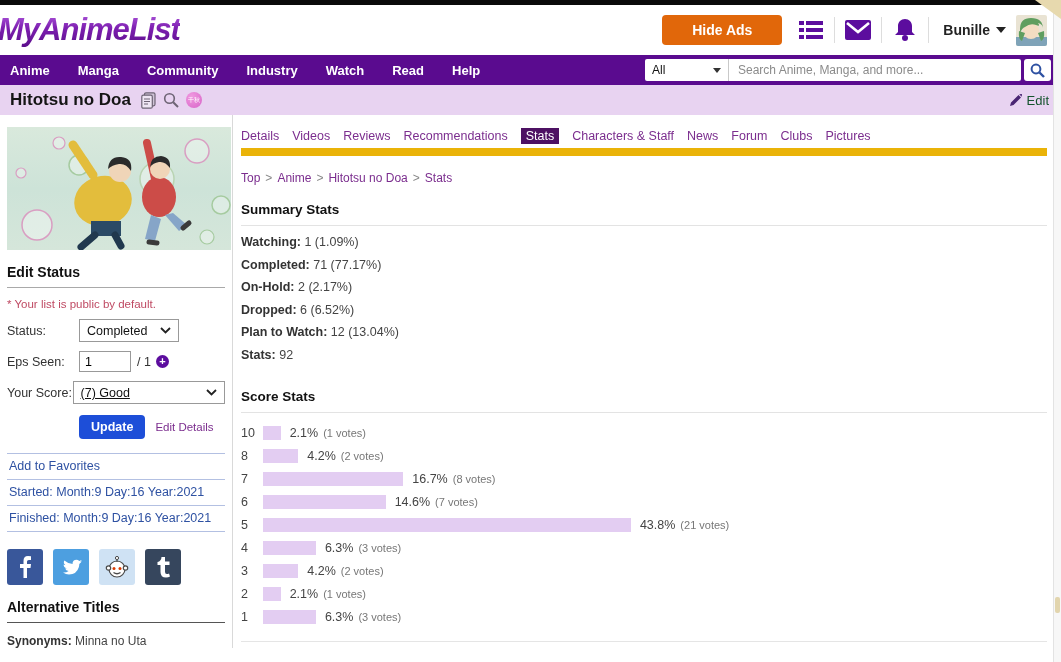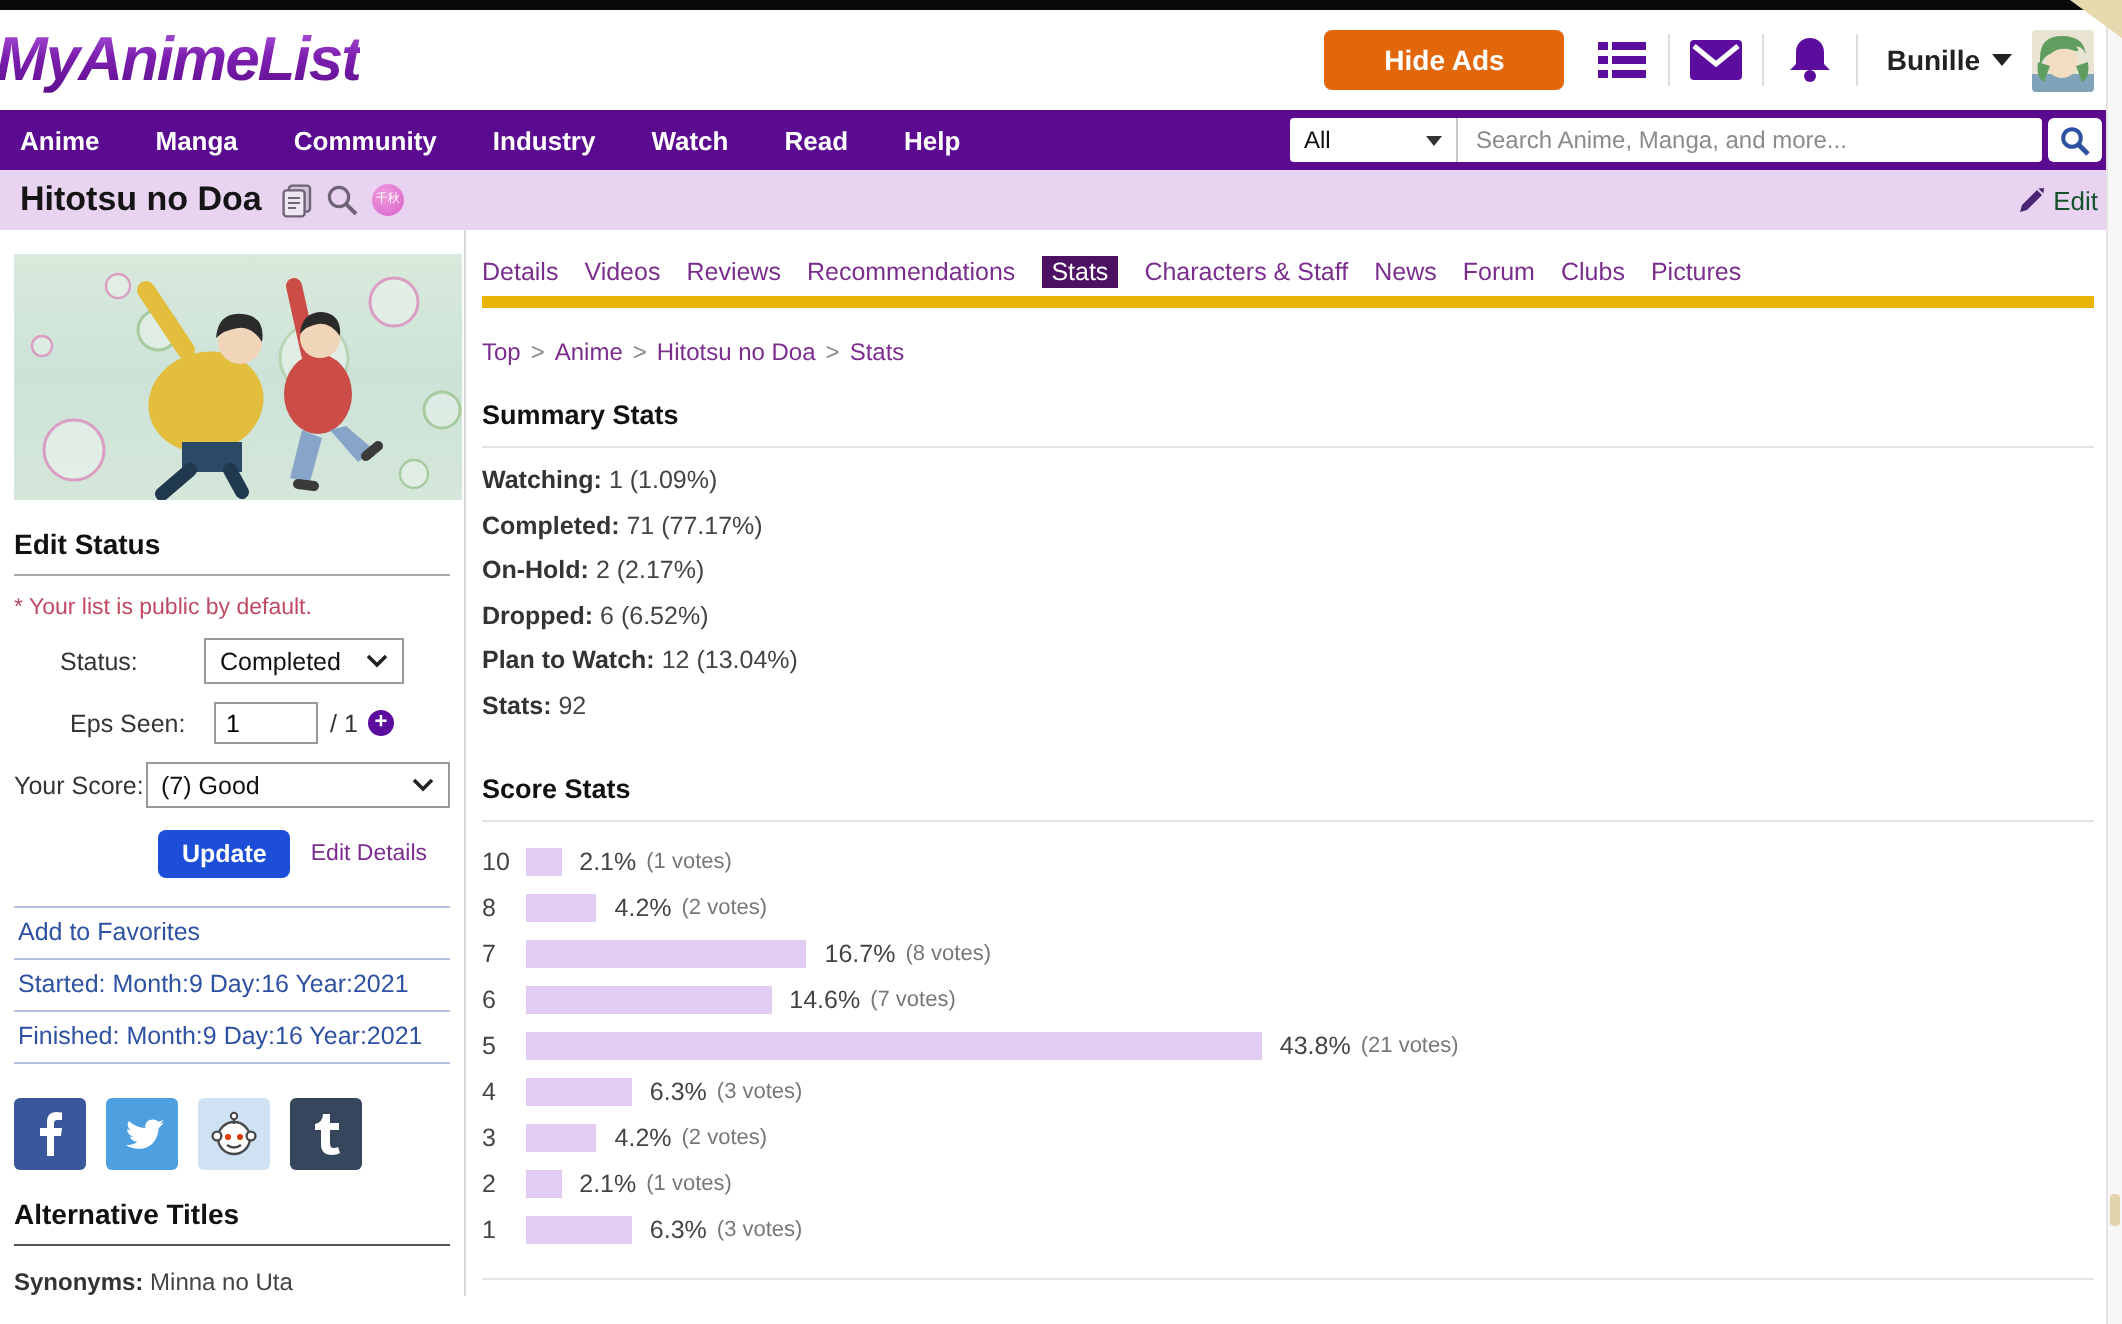--- a/index.html
+++ b/index.html
@@ -59,26 +59,26 @@
   .content { display:flex; }
   .sidebar { width:233px; min-width:233px; border-right:1px solid #d9d9d9; padding:12px 7px 0 7px; }
   .main { flex:1; padding:13px 14px 0 8px; }
 
   
   .cover { width:224px; height:123px; display:block; cursor:pointer; }
   .side-head { font-size:14px; font-weight:bold; color:#111; margin-top:14px;
                padding-bottom:7px; border-bottom:1px solid #a9a9a9; }
   .alt-head { border-bottom:1px solid #555; }
   .note { color:#bf4a63; font-size:11.5px; margin:10px 0 2px; }
-  .form-row { display:flex; align-items:center; margin-top:9px; font-size:12.5px; color:#333;justify-content:center; }
+  .form-row { display:flex; align-items:center; margin-top:9px; font-size:12.5px; color:#333; }
   .form-row label { width:72px; }
   .fake-select { border:1px solid #999; height:23px; background:#fff; display:flex; align-items:center;
                  justify-content:space-between; padding:0 7px; font-size:12.5px; color:#111; cursor:pointer; }
   .status-select { width:100px; }
-  .score-select { width:166px; }
+  .score-select { width:166px;text-decoration:underline; }
   .eps-input { width:52px; height:21px; border:1px solid #999; font-size:12.5px; padding:0 5px;
                font-family:"Liberation Sans",sans-serif; }
   .eps-total { margin-left:6px; margin-right:5px; }
   .plus-icon { width:13px; height:13px; border-radius:50%; background:#5c0d9e; color:#fff;
                font-size:11px; font-weight:bold; line-height:12px; text-align:center; cursor:pointer; }
   .update-row { display:flex; align-items:center; gap:10px; margin:11px 0 14px 72px; }
   .update-btn { background:#1d4ed8; color:#fff; font-weight:bold; font-size:12.5px; border:none;
                 border-radius:4px; padding:5px 12px; cursor:pointer; font-family:"Liberation Sans",sans-serif; }
   .edit-details { color:#7b2d8e; font-size:11.5px; text-decoration:none; }
   .side-links { border-top:1px solid #b3c0e2; }
@@ -86,21 +86,21 @@
                padding:5px 0 6px 2px; border-bottom:1px solid #b3c0e2; }
   .social-row { display:flex; gap:10px; margin:17px 0 8px; }
   .social { width:36px; height:36px; border-radius:3px; display:flex; align-items:center;
             justify-content:center; cursor:pointer; }
   .fb { background:#39579a; } .tw { background:#4d9fe0; } .rd { background:#cfe2f4; } .tb { background:#36465d; }
   .alt-row { font-size:12px; color:#444; margin-top:11px; }
   .alt-row b { color:#333; }
 
   
   .tabs { display:flex; align-items:center; gap:13px; font-size:12.5px;
-          border-bottom:6px solid #eab308; padding-bottom:4px; }
+          border-bottom:8px solid #eab308; padding-bottom:4px; }
   .tab { color:#7b2d8e; text-decoration:none; white-space:nowrap; }
   .tab.active { background:#4d1163; color:#fff; padding:1px 5px; }
   .breadcrumb { font-size:12px; color:#888; margin-top:15px; }
   .crumb { color:#7b2d8e; text-decoration:none; }
   .crumb-sep { margin:0 5px; color:#888; }
   .section-head { font-size:13.5px; font-weight:bold; color:#111; margin-top:17px;
                   padding-bottom:8px; border-bottom:1px solid #e3e3e3; }
   .summary-rows { margin-top:4px; }
   .summary-row { font-size:12.5px; color:#444; margin-top:10px; line-height:12.5px; }
   .summary-row b { color:#333; }

